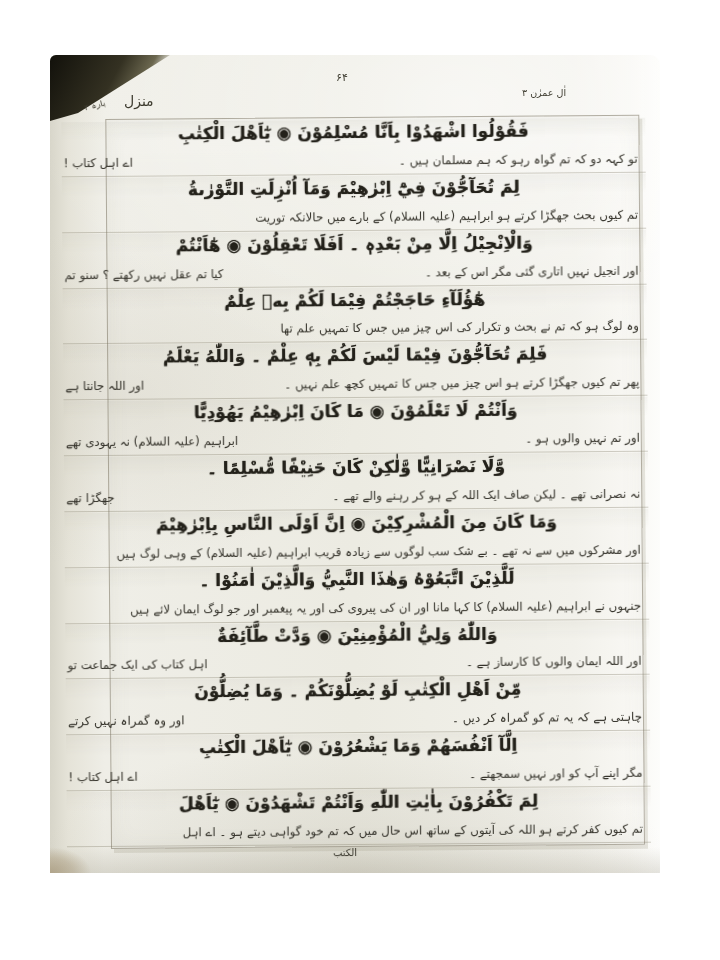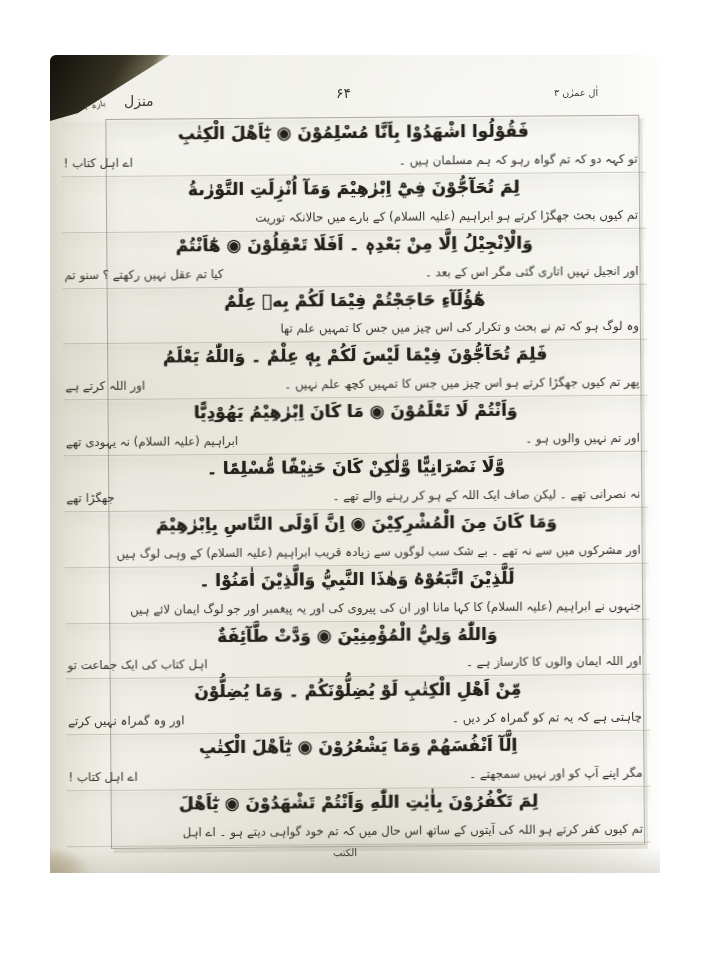--- a/index.html
+++ b/index.html
@@ -27,22 +27,22 @@
   .corner-tan{
     position:absolute;left:0;bottom:0;width:48px;height:30px;
     background:radial-gradient(110% 110% at 0 100%,#b5a689 0%,rgba(181,166,137,.55) 45%,rgba(181,166,137,0) 78%);
   }
   .bottom-band{
     position:absolute;left:0;bottom:0;width:100%;height:26px;
     background:linear-gradient(to top,rgba(165,161,145,.28),rgba(165,161,145,0));
   }
   
   .hdr{position:absolute;color:#3d3b2f;filter:blur(.5px);white-space:nowrap;direction:rtl;}
-  .hdr-right{left:472px;top:32px;font-size:9.5px;margin-left:32px;}
-  .hdr-center{left:286px;top:30px;font-size:14px;}
+  .hdr-right{left:472px;top:32px;font-size:9.5px;}
+  .hdr-center{left:286px;top:16px;font-size:11px;}
   .hdr-left-inner{left:74px;top:38px;font-size:14px;}
   .hdr-left-outer{left:34px;top:45px;font-size:8.5px;transform:rotate(-14deg);}
   
   .textarea{position:absolute;left:0;top:0;width:100%;height:100%;transform:rotate(-.45deg);transform-origin:50% 50%;}
   .frame{
     position:absolute;left:58px;top:62px;width:532px;height:728px;
     border:1px solid rgba(118,112,92,.55);
     box-shadow:3px 4px 0 rgba(150,145,124,.22), inset 0 0 22px rgba(120,115,95,.08);
     background:linear-gradient(to bottom,rgba(255,255,255,.20),rgba(255,255,255,0) 12%);
   }
@@ -114,21 +114,21 @@
         <div class="row">
           <div class="arabic">هٰٓؤُلَآءِ حَاجَجْتُمْ فِيْمَا لَكُمْ بِهٖ عِلْمٌ</div>
           <div class="urdu">
             <span>وہ لوگ ہو کہ تم نے بحث و تکرار کی اس چیز میں جس کا تمہیں علم تھا</span>
           </div>
         </div>
         <div class="row">
           <div class="arabic">فَلِمَ تُحَآجُّوْنَ فِيْمَا لَيْسَ لَكُمْ بِهٖ عِلْمٌ ۔ وَاللّٰهُ يَعْلَمُ</div>
           <div class="urdu">
             <span>پھر تم کیوں جھگڑا کرتے ہو اس چیز میں جس کا تمہیں کچھ علم نہیں ۔</span>
-            <span>اور اللہ کرتے ہے</span>
+            <span>اور اللہ جانتا ہے</span>
           </div>
         </div>
         <div class="row">
           <div class="arabic">وَاَنْتُمْ لَا تَعْلَمُوْنَ ◉ مَا كَانَ اِبْرٰهِيْمُ يَهُوْدِيًّا</div>
           <div class="urdu">
             <span>اور تم نہیں والوں ہو ۔</span>
             <span>ابراہیم (علیہ السلام) نہ یہودی تھے</span>
           </div>
         </div>
         <div class="row">

